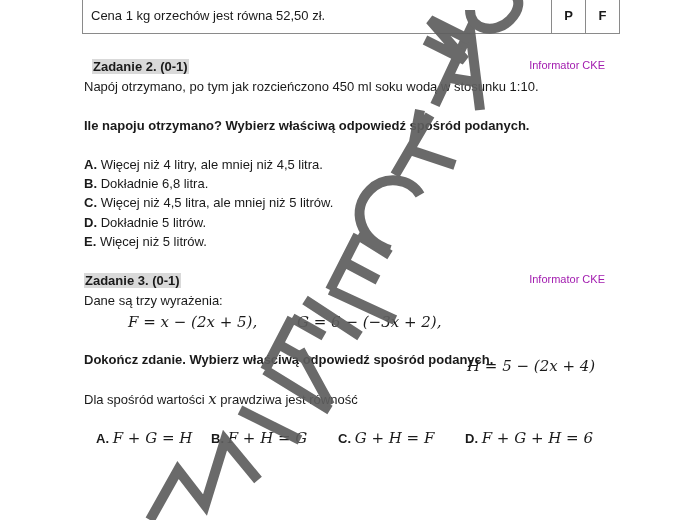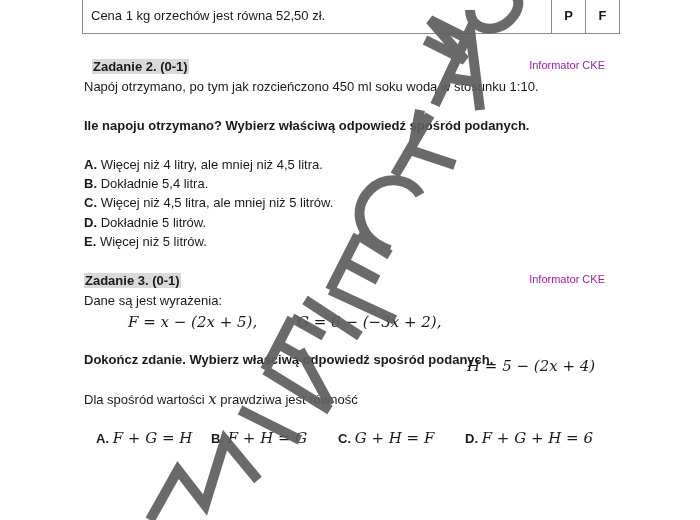--- a/index.html
+++ b/index.html
@@ -42,40 +42,40 @@
 <div class="abs source" style="right:95px; top:59px;">Informator CKE</div>
 <div class="abs" style="left:84px; top:79px;">Napój otrzymano, po tym jak rozcieńczono 450 ml soku wodą w stosunku 1:10.</div>
 <div class="abs bold" style="left:84px; top:118px;">Ile napoju otrzymano? Wybierz właściwą odpowiedź spośród podanych.</div>
 
 <div class="abs" style="left:84px; top:157px;">
   <span class="opt-letter">A.</span>
   <span>Więcej niż 4 litry, ale mniej niż 4,5 litra.</span>
 </div>
 <div class="abs" style="left:84px; top:176px;">
   <span class="opt-letter">B.</span>
-  <span>Dokładnie 5,4 litra.</span>
+  <span>Dokładnie 6,8 litra.</span>
 </div>
 <div class="abs" style="left:84px; top:195px;">
   <span class="opt-letter">C.</span>
   <span>Więcej niż 4,5 litra, ale mniej niż 5 litrów.</span>
 </div>
 <div class="abs" style="left:84px; top:215px;text-align:right;">
   <span class="opt-letter">D.</span>
   <span>Dokładnie 5 litrów.</span>
 </div>
 <div class="abs" style="left:84px; top:234px;">
   <span class="opt-letter">E.</span>
   <span>Więcej niż 5 litrów.</span>
 </div>
 
 <div class="abs" style="left:84px; top:273px;">
   <span class="task-head">Zadanie 3. (0-1)</span>
 </div>
 <div class="abs source" style="right:95px; top:273px;">Informator CKE</div>
-<div class="abs" style="left:84px; top:293px;">Dane są jest wyrażenia:</div>
+<div class="abs" style="left:84px; top:293px;">Dane są trzy wyrażenia:</div>
 <div class="abs math" style="left:128px; top:313px;">F = x − (2x + 5),</div>
 <div class="abs math" style="left:297px; top:313px;">G = 6 − (−3x + 2),</div>
 <div class="abs math" style="left:467px; top:313px;margin-top:44px;">H = 5 − (2x + 4)</div>
 <div class="abs bold" style="left:84px; top:352px;">Dokończ zdanie. Wybierz właściwą odpowiedź spośród podanych.</div>
 <div class="abs" style="left:84px; top:390px;">
   <span>Dla spośród wartości </span><span class="math">x</span><span> prawdziwa jest równość</span>
 </div>
 
 <div class="abs" style="left:96px; top:429px;">
   <span class="opt-letter">A.</span>

